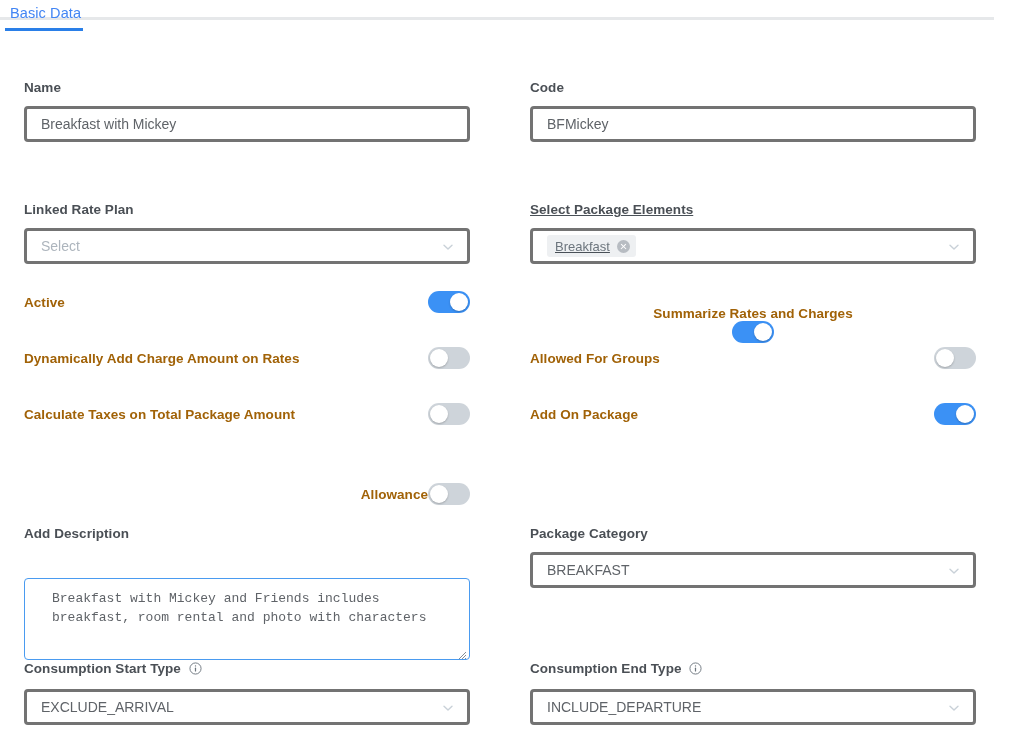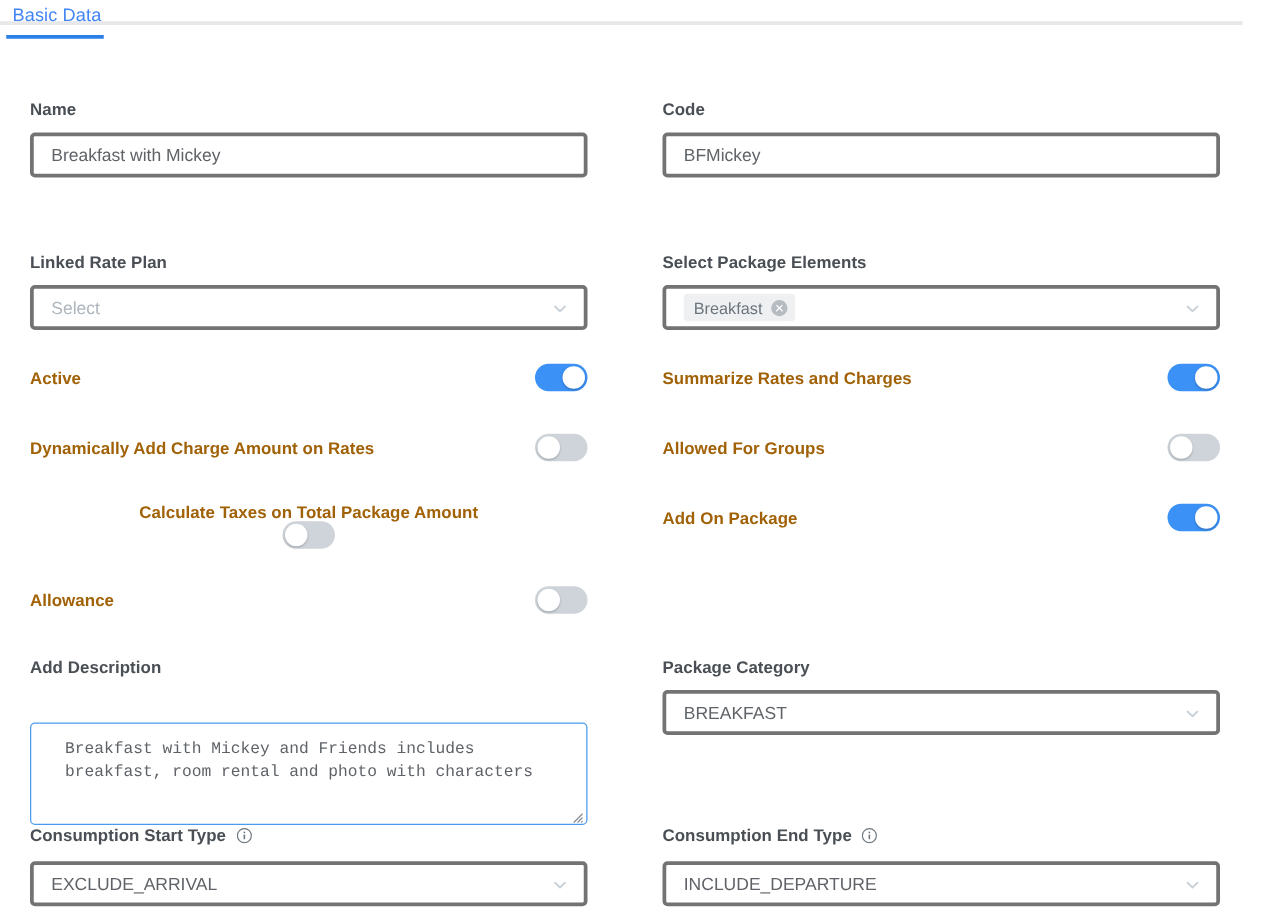--- a/index.html
+++ b/index.html
@@ -255,28 +255,28 @@
       </span>
     </div>
 
     <div class="toggle-row" style="top:326px;">
       <span class="toggle-label">Dynamically Add Charge Amount on Rates</span>
       <span class="toggle">
         <span class="knob"></span>
       </span>
     </div>
 
-    <div class="toggle-row" style="top:382px;flex-direction:column;">
+    <div class="toggle-row" style="top:382px;">
       <span class="toggle-label">Calculate Taxes on Total Package Amount</span>
       <span class="toggle">
         <span class="knob"></span>
       </span>
     </div>
 
-    <div class="toggle-row" style="top:448px;">
+    <div class="toggle-row" style="top:462px;justify-content:flex-end;">
       <span class="toggle-label">Allowance</span>
       <span class="toggle">
         <span class="knob"></span>
       </span>
     </div>
 
     <div class="field" style="top:506px;">
       <span class="label">Add Description</span>
       <div class="textarea-wrap">
         <textarea class="control" style="">Breakfast with Mickey and Friends includes
@@ -312,36 +312,36 @@
 
   </div>
 
   <div class="col-right">
 
     <div class="field" style="top:60px;">
       <span class="label">Code</span>
       <input class="control" type="text" value="BFMickey" style="">
     </div>
 
-    <div class="field" style="top:182px;">
+    <div class="field" style="top:182px;text-decoration:underline;">
       <span class="label">Select Package Elements</span>
       <div class="control select">
         <span class="chip">
           <span>Breakfast</span>
           <span class="chip-remove"></span>
         </span>
         <span class="chevron">
           <svg viewBox="0 0 12 12" width="12" height="12" aria-hidden="true">
             <path d="M2 4.2 L6 8 L10 4.2" fill="none" stroke="#c9d1d8" stroke-width="1.4" stroke-linecap="round" stroke-linejoin="round"></path>
           </svg>
         </span>
       </div>
     </div>
 
-    <div class="toggle-row" style="top:270px;">
+    <div class="toggle-row" style="top:286px;flex-direction:column;">
       <span class="toggle-label">Summarize Rates and Charges</span>
       <span class="toggle on">
         <span class="knob"></span>
       </span>
     </div>
 
     <div class="toggle-row" style="top:326px;">
       <span class="toggle-label">Allowed For Groups</span>
       <span class="toggle">
         <span class="knob"></span>

